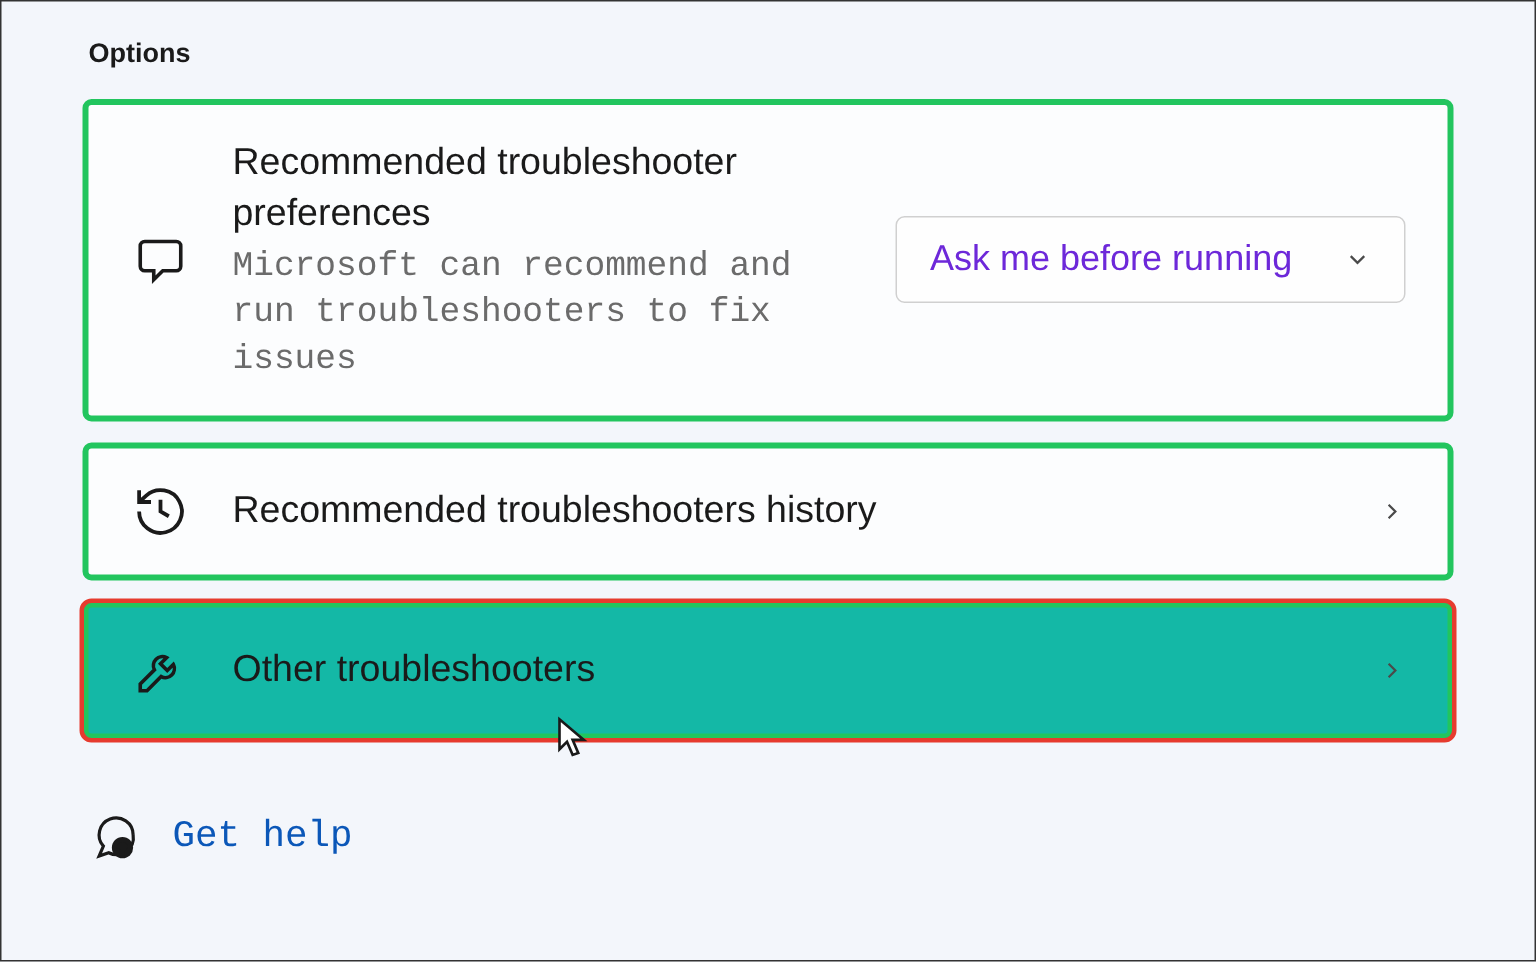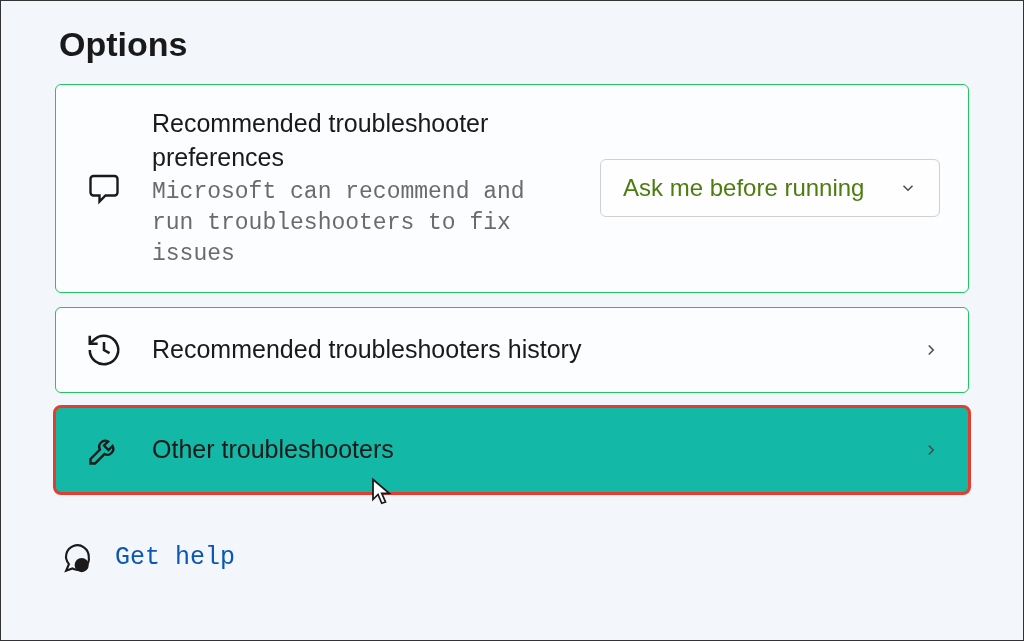--- a/index.html
+++ b/index.html
@@ -8,29 +8,29 @@
     background: #f3f6fb;
     width: 1024px;
     height: 641px;
     overflow: hidden;
     border: 1px solid #333;
   }
   .container {
     padding: 24px 54px 0 54px;
   }
   .section-title {
-    font-size: 34px;
+    font-size: 18px;
     font-weight: 600;
     color: #1a1a1a;
     margin-bottom: 20px;
     margin-left: 4px;
   }
   .card {
     background: #fcfdfe;
-    border: 1px solid #22c55e;
+    border: 4px solid #22c55e;
     border-radius: 6px;
     padding: 22px 28px;
     margin-bottom: 14px;
     display: flex;
     align-items: center;
     gap: 28px;
     position: relative;
   }
   .card.highlighted {
     outline: 3px solid #e63b2e;
@@ -69,21 +69,21 @@
   }
   .dropdown {
     background: #fefefe;
     border: 1px solid #d0d0d0;
     border-radius: 6px;
     padding: 14px 22px;
     display: flex;
     align-items: center;
     gap: 18px;
     font-size: 24px;
-    color: #4d7c0f;
+    color: #6d28d9;
     cursor: pointer;
     min-width: 340px;
     justify-content: space-between;
   }
   .chevron {
     width: 18px;
     height: 18px;
     flex-shrink: 0;
   }
   .help-row {

